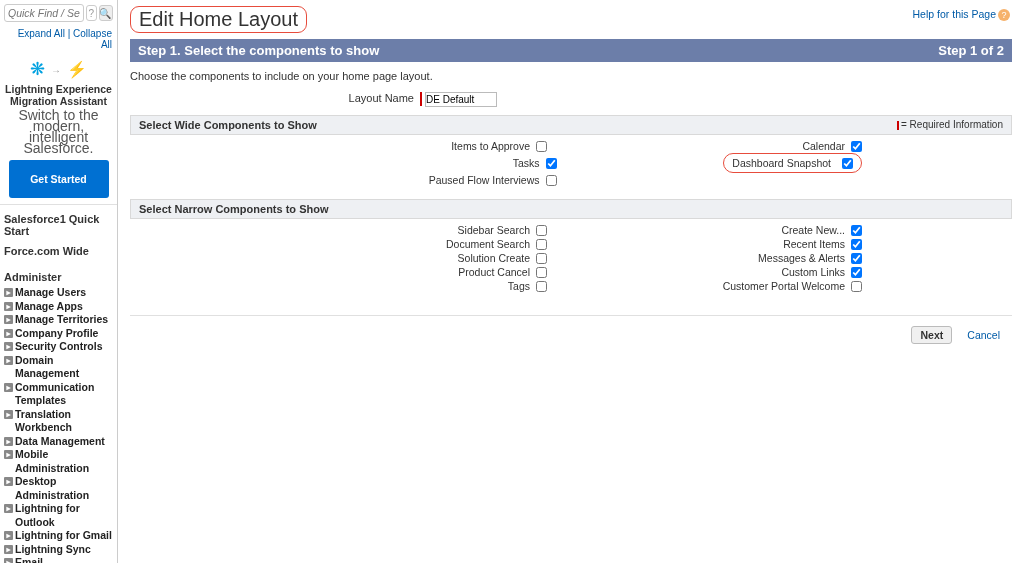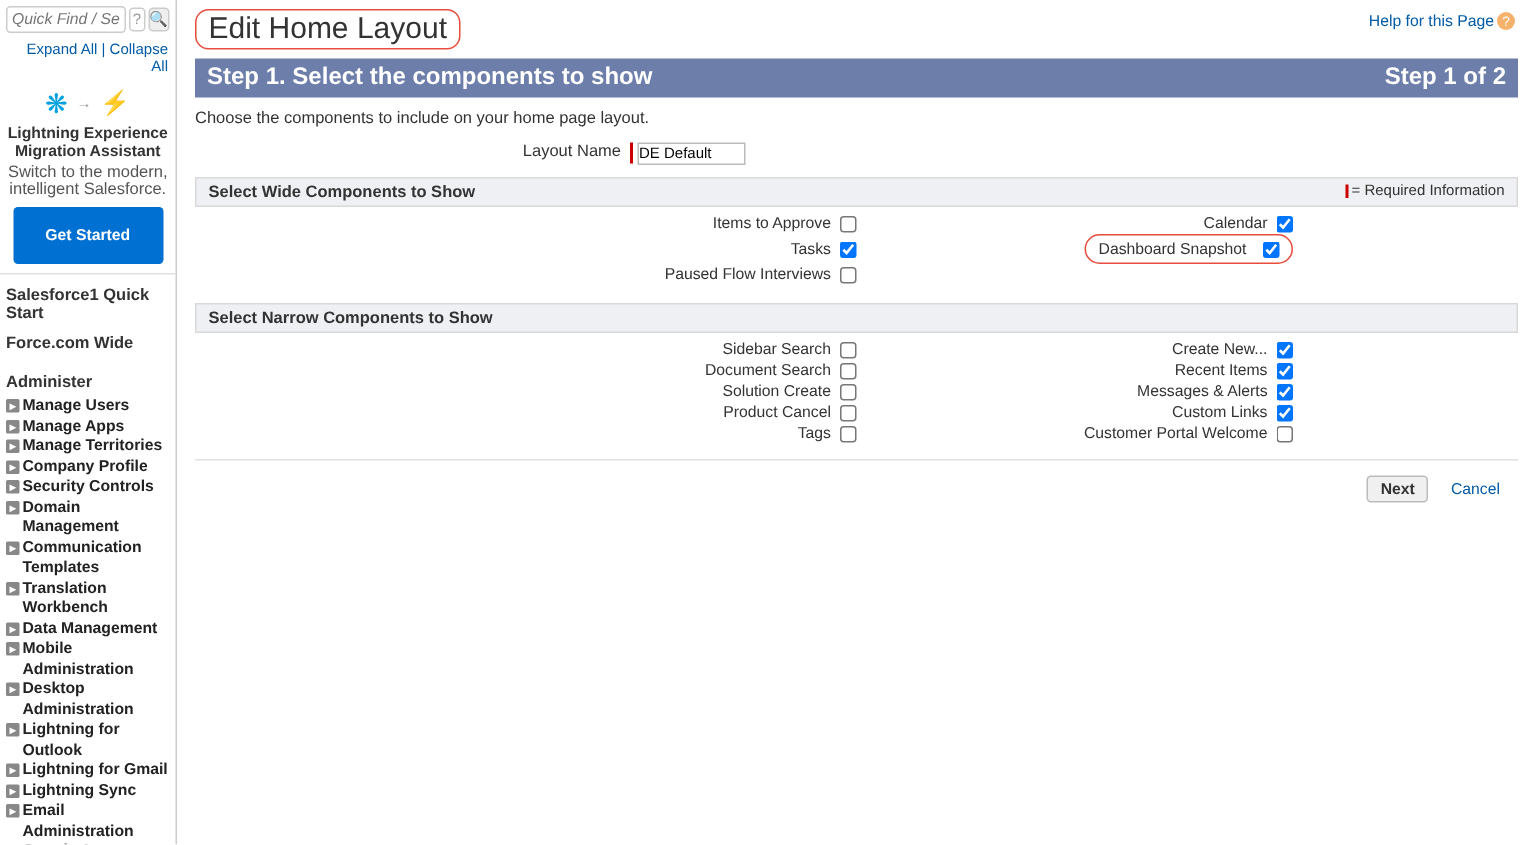--- a/index.html
+++ b/index.html
@@ -11,62 +11,62 @@
   .icon-btn { width: 16px; height: 16px; border: 1px solid #ccc; border-radius: 3px; display:flex; align-items:center; justify-content:center; font-size:10px; color:#999; }
   .mag-btn { background:#eee; }
   .exp-col { text-align: right; font-size: 10px; padding: 2px 5px; color:#015ba7; }
   .exp-col span { cursor: pointer; }
   .lea-box { text-align: center; padding: 6px 4px; border-bottom:1px solid #e0e0e0; }
   .lea-icons { display:flex; justify-content:center; gap:6px; align-items:center; margin-bottom:3px; }
   .cloud-icon { color:#00a1e0; font-size:18px; }
   .arrow-ic { color:#999; font-size:10px;}
   .bolt-ic { color:#f9a825; font-size:16px;}
   .lea-title { font-weight:bold; font-size:10.5px; line-height:12px; }
-  .lea-sub { font-size:11px; color:#555; margin-top:3px; line-height:11px; }
+  .lea-sub { font-size:14px; color:#555; margin-top:3px; line-height:11px; }
   .get-started { display:block; margin:6px auto 0; width:100px; background:#0070d2; color:#fff; border:none; border-radius:3px; font-size:10.5px; font-weight:bold; padding:13px 0; }
   .nav-sec-title { font-weight:bold; font-size:11px; padding:5px 4px 3px; color:#333; }
   .nav-list { list-style:none; padding:0 4px; }
   .nav-list li { font-size:10.5px; line-height:13.5px; color:#015ba7; position:relative; padding-left:11px; }
   .nav-list li.bold { font-weight:bold; color:#222; }
   .exp-arrow { position:absolute; left:0; top:2px; width:9px; height:9px; background:#888; color:#fff; font-size:8px; line-height:9px; text-align:center; border-radius:1px;}
   .hilite { border:1.5px solid #e74c3c; border-radius:9px; padding:0 4px; display:inline-block; }
 
   .main { flex:1; position:relative; padding:6px 12px; overflow:hidden; }
   .page-title { font-size:20px; font-weight:normal; margin-bottom:6px; }
   .page-title .hilite { font-size:20px; padding:1px 8px; }
   .help-link { position:absolute; right:14px; top:8px; font-size:10.5px; color:#015ba7; }
   .help-link .help-ic { display:inline-block; width:12px; height:12px; background:#f6b26b; border-radius:50%; color:#fff; font-size:9px; line-height:12px; text-align:center; margin-left:2px;}
 
-  .step-bar { background:#6c7ea9; color:#fff; font-size:16px; padding:4px 8px; display:flex; justify-content:space-between; }
+  .step-bar { background:#6c7ea9; color:#fff; font-size:13px; padding:4px 8px; display:flex; justify-content:space-between; }
   .step-bar b { font-weight:bold; }
   .desc { font-size:11px; padding:8px 0 10px; color:#333; }
 
   .form-area { }
   .form-row { display:flex; font-size:11px;}
   .form-row .flabel { width:290px; text-align:right; color:#333; padding-right:6px; }
   .form-row .req-bar { display:inline-block; width:2px; height:14px; background:#c00; margin-right:3px; vertical-align:middle;}
   .form-row input[type=text] { width:72px; height:15px; font-size:10px; border:1px solid #bbb; }
 
   .section-h { background:#eef0f3; font-weight:bold; font-size:11px; padding:3px 8px; margin-top:8px; position:relative; border:1px solid #d9d9d9;}
   .req-info { position:absolute; right:8px; top:3px; font-weight:normal; font-size:10px; color:#333;}
   .req-info .req-bar { display:inline-block; width:2px; height:9px; background:#c00; margin-right:2px; vertical-align:middle;}
 
   .comp-grid { padding:4px 0;}
-  .comp-row { display:flex; font-size:10.5px; line-height:14px; }
+  .comp-row { display:flex; font-size:10.5px; line-height:14px;gap:24px; }
   .comp-cell { display:flex; align-items:center; }
   .comp-cell.left { width:50%; justify-content:flex-end; }
   .comp-cell.right { width:50%; justify-content:flex-end; padding-right:150px; }
   .comp-label { text-align:right; padding-right:6px; color:#333; width:280px;}
   .comp-label-r { text-align:right; padding-right:6px; color:#333; width:300px;}
   .chk { width:11px; height:11px; }
 
   .dash-hi { border:1.5px solid #e74c3c; border-radius:10px; padding:2px 8px; display:flex; align-items:center; gap:5px;}
   .dash-hi .comp-label-r { width:auto; }
 
-  .btn-row { text-align:right; padding:10px 4px; border-top:1px solid #e0e0e0; margin-top:6px;}
+  .btn-row { text-align:right; padding:10px 4px; border-top:1px solid #e0e0e0; margin-top:18px;}
   .btn-row button { border:1px solid #bbb; background:#f0f0f0; border-radius:3px; font-size:10.5px; padding:2px 8px; margin-left:4px; cursor:pointer; color:#333; font-weight:bold;}
   .btn-row .cancel { border:none; background:none; color:#015ba7; font-weight:normal;}
 </style>
 </head>
 <body>
 
 <div class="layout">
   <div class="sidebar">
     <div class="search-row">
       <input class="search-input" type="text" placeholder="Quick Find / Search..." style="">

